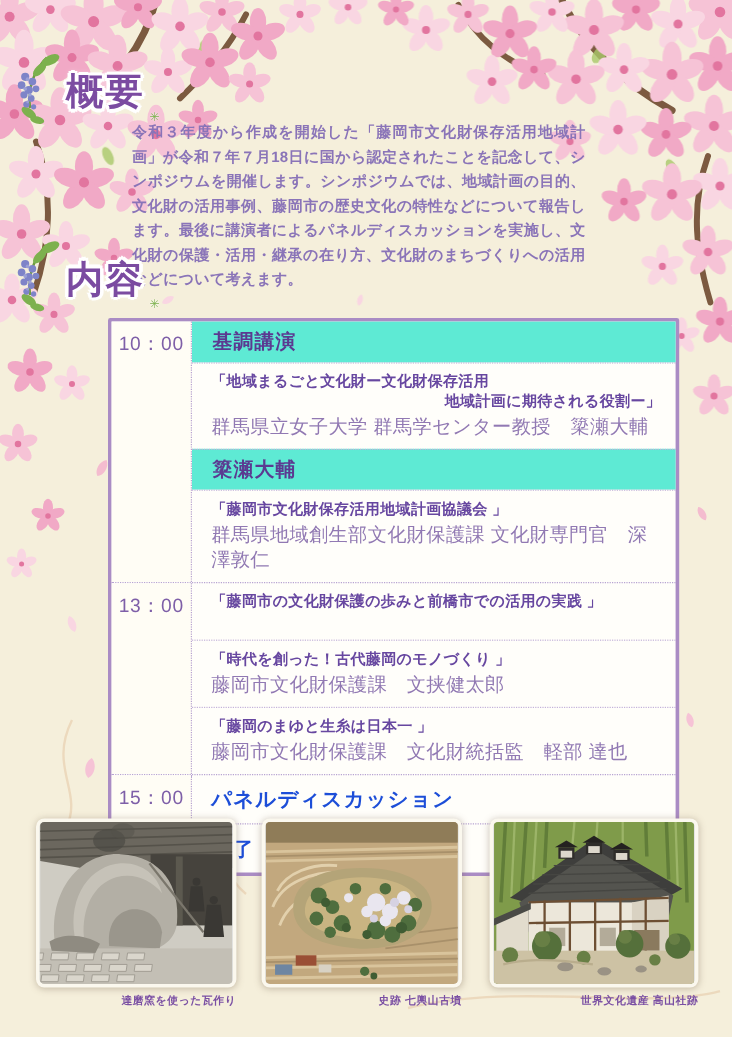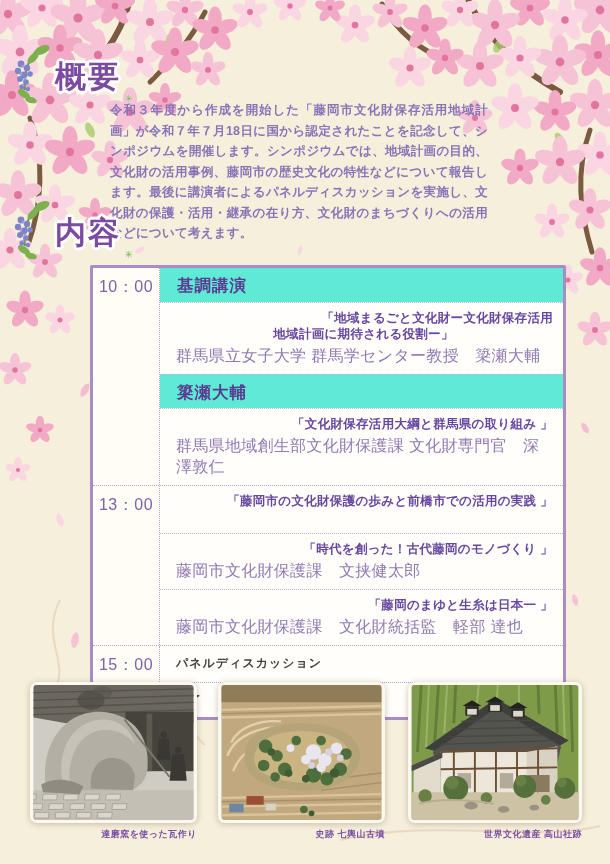--- a/index.html
+++ b/index.html
@@ -41,26 +41,26 @@
     padding-top:9px; text-align:center;
     font-size:16px; color:#7e5fa8; letter-spacing:0.5px; background:#fffdf5;
   }
   .content-col { flex:1; min-width:0; }
   .content-col > div + div { border-top:1px dotted #c3b2da; }
   .sec-header {
     background:#5eead4; color:#5b3a91; font-size:16.5px; font-weight:bold;
     line-height:34px; height:34px; padding-left:17px; letter-spacing:1px;
   }
   .talk { padding:7px 10px 7px 16px; }
-  .talk-title { font-size:12.5px; font-weight:bold; color:#6747a0; line-height:16px; letter-spacing:0.3px;text-align:right; }
-  .talk-title2 { text-align:center; padding-right:2px; }
+  .talk-title { font-size:12.5px; font-weight:bold; color:#6747a0; line-height:16px; letter-spacing:0.3px; }
+  .talk-title2 { text-align:right; padding-right:2px; }
   .talk-speaker { font-size:16px; color:#9179b3; margin-top:4px; letter-spacing:0.3px; }
   .talk-tall { min-height:64px; }
   .talk-mid { min-height:47px; }
-  .plain-row { font-size:12px; font-weight:bold; color:#404040; padding:9px 10px 8px 16px; letter-spacing:1px; }
+  .plain-row { font-size:17px; font-weight:bold; color:#1d4ed8; padding:9px 10px 8px 16px; letter-spacing:1px; }
   .row-15 { min-height:36px; }
   .row-16 { min-height:31px; }
   
   .photo {
     position:absolute; top:682px; height:141px; border:3px solid #fbf8ee; border-radius:7px;
     box-shadow:0 1px 6px rgba(110,90,70,.35), inset 0 0 0 1px rgba(255,255,255,.6);
     overflow:hidden; background:#ccc;
   }
   .photo svg { display:block; width:100%; height:100%; }
   .photo-1 { left:30px;  width:167px; }
@@ -275,21 +275,21 @@
       <div class="time-col">10：00</div>
       <div class="content-col">
         <div class="sec-header">基調講演</div>
         <div class="talk talk-tall">
           <div class="talk-title">「地域まるごと文化財ー文化財保存活用</div>
           <div class="talk-title talk-title2">地域計画に期待される役割ー」</div>
           <div class="talk-speaker">群馬県立女子大学 群馬学センター教授　簗瀬大輔</div>
         </div>
         <div class="sec-header">簗瀬大輔</div>
         <div class="talk talk-mid">
-          <div class="talk-title">「文化財保存活用大綱と群馬県の取り組み 」</div>
+          <div class="talk-title">「藤岡市文化財保存活用地域計画協議会 」</div>
           <div class="talk-speaker">群馬県地域創生部文化財保護課 文化財専門官　深澤敦仁</div>
         </div>
       </div>
     </div>
 
     <div class="block">
       <div class="time-col">13：00</div>
       <div class="content-col">
         <div class="talk talk-mid">
           <div class="talk-title">「藤岡市の文化財保護の歩みと前橋市での活用の実践 」</div>

